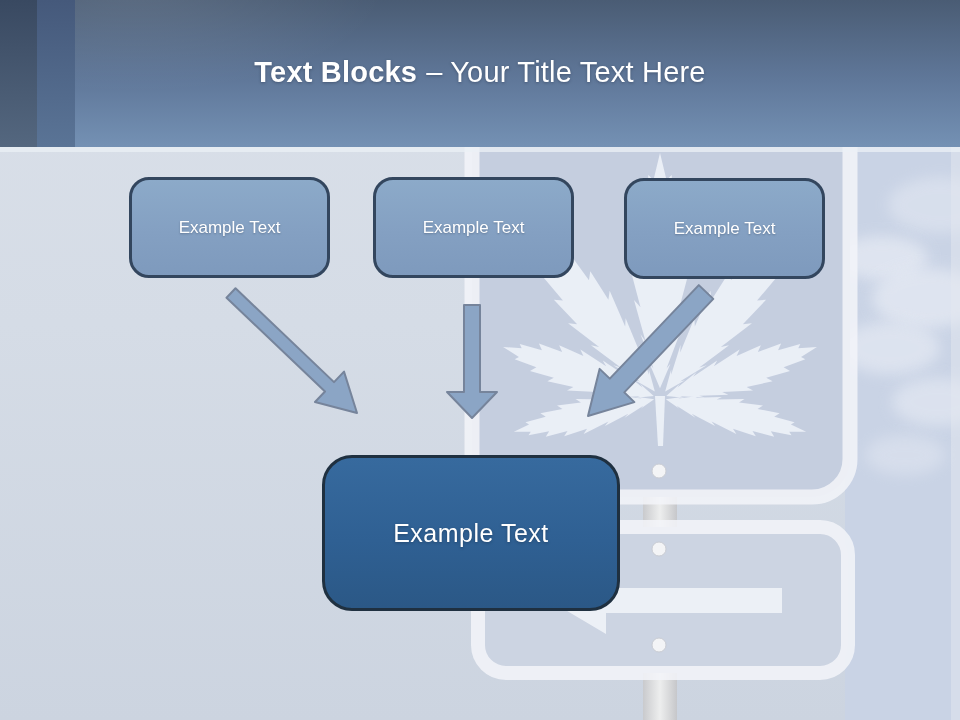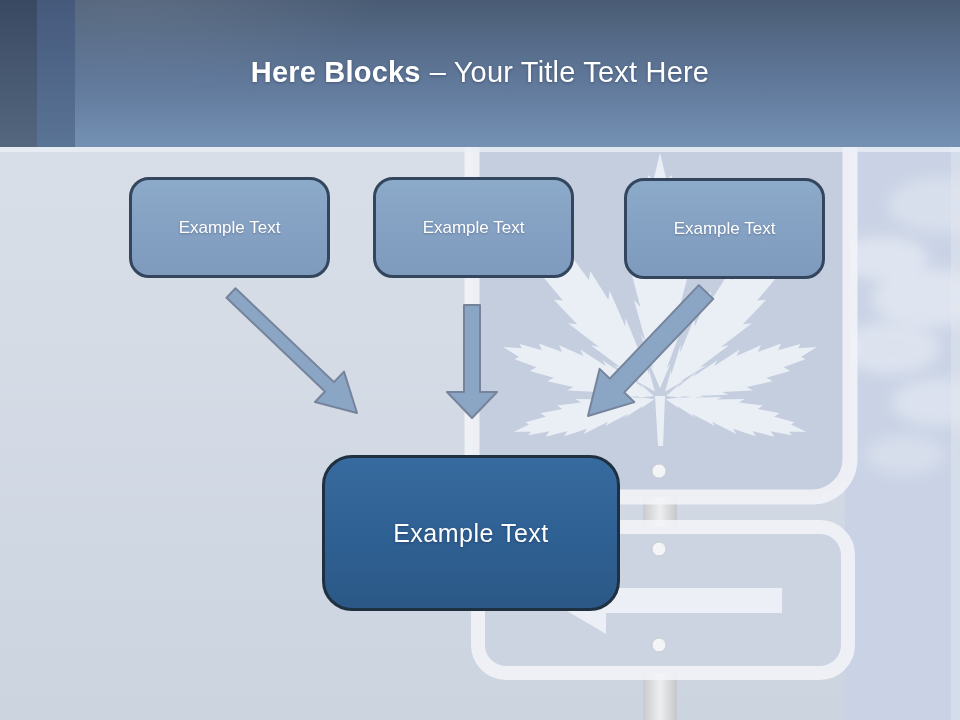--- a/index.html
+++ b/index.html
@@ -111,21 +111,21 @@
     </g>
 
     <rect x="951" y="147" width="9" height="573" fill="#e3e8f0" opacity="0.5"></rect>
   </svg>
 
   <div class="header"></div>
   <div class="stripe1"></div>
   <div class="stripe2"></div>
   <div class="header-edge"></div>
   <div class="title">
-    <span class="t-bold">Here Blocks</span><span class="t-rest">– Your Title Text Here</span>
+    <span class="t-bold">Text Blocks</span><span class="t-rest">– Your Title Text Here</span>
   </div>
 
   <div class="src-box b1">
     <span>Example Text</span>
   </div>
   <div class="src-box b2">
     <span>Example Text</span>
   </div>
   <div class="src-box b3">
     <span>Example Text</span>

